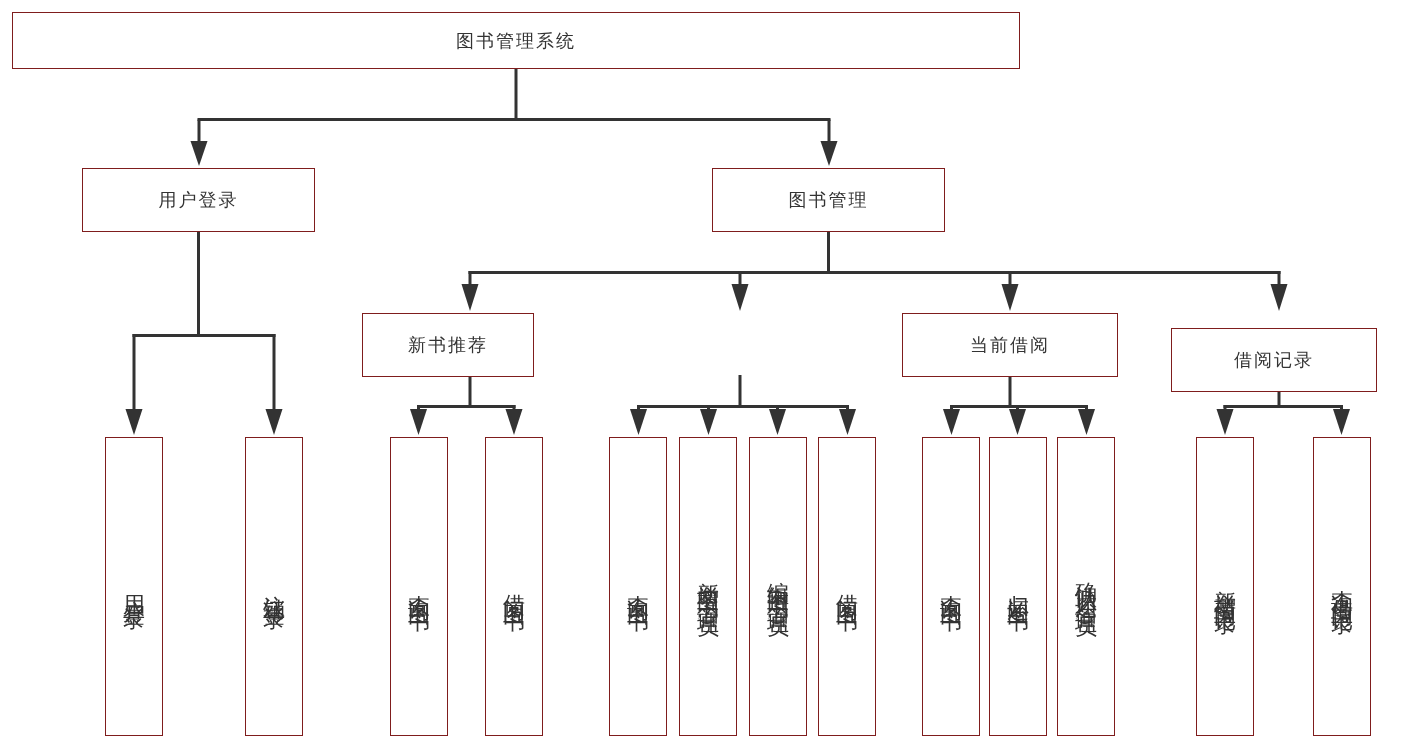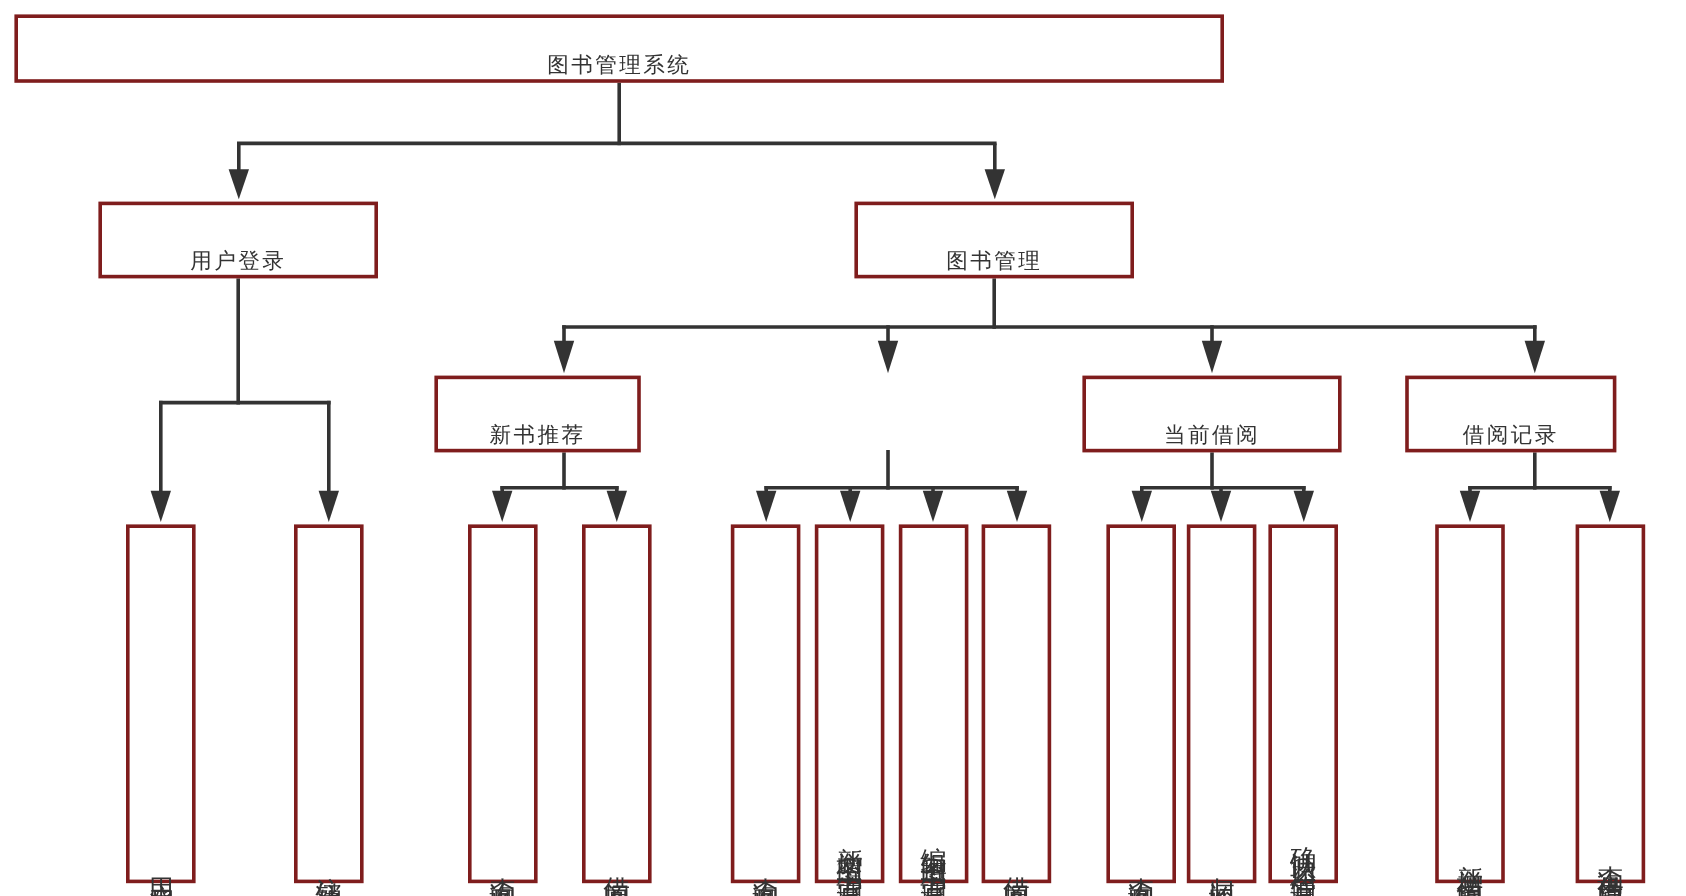--- a/index.html
+++ b/index.html
@@ -9,22 +9,22 @@
     width:1405px; height:747px;
     background:#ffffff;
     font-family:"Liberation Sans", sans-serif;
     color:#333333;
     overflow:hidden;
   }
   #connectors { position:absolute; left:0; top:0; width:1405px; height:747px; }
   .box {
     position:absolute;
     background:#ffffff;
-    border:3px solid #7f1d1d;
-    display:flex; align-items:flex-end; justify-content:center;
+    border:1px solid #7f1d1d;
+    display:flex; align-items:center; justify-content:center;
   }
   .hlabel {
     font-size:18px; font-weight:500; letter-spacing:2px; color:#333333;
     white-space:nowrap;
   }
   .vlabel {
     writing-mode:vertical-rl; text-orientation:mixed;
     font-size:22px; font-weight:500; letter-spacing:5px; color:#333333;
     white-space:nowrap;
   }
@@ -105,21 +105,21 @@
   <div class="box" style="left:712px;top:168px;width:233px;height:64px">
     <span class="hlabel">图书管理</span>
   </div>
 
   <div class="box" style="left:362px;top:313px;width:172px;height:64px">
     <span class="hlabel">新书推荐</span>
   </div>
   <div class="box" style="left:902px;top:313px;width:216px;height:64px">
     <span class="hlabel">当前借阅</span>
   </div>
-  <div class="box" style="left:1171px;top:313px;width:176px;height:64px">
+  <div class="box" style="left:1171px;top:328px;width:206px;height:64px">
     <span class="hlabel">借阅记录</span>
   </div>
 
   <div class="box" style="left:105px;top:437px;width:58px;height:299px">
     <span class="vlabel">用户登录</span>
   </div>
   <div class="box" style="left:245px;top:437px;width:58px;height:299px">
     <span class="vlabel">注销登录</span>
   </div>
 

